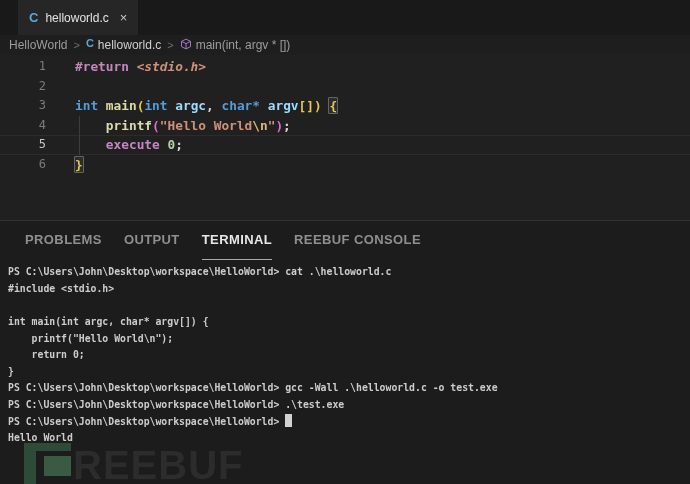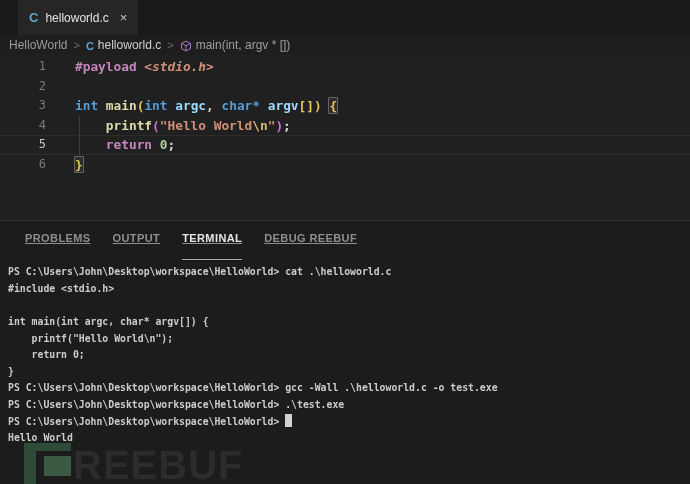--- a/index.html
+++ b/index.html
@@ -12,42 +12,42 @@
   .tab{margin-left:18px;background:#262626;display:flex;align-items:center;padding:0 11px;}
   .c-icon{color:#5BA7D7;font-weight:bold;font-size:13px;line-height:1;}
   .c-icon.small{font-size:11px;}
   .tab-label{font-size:12px;color:#E4E4E4;margin:0 7px 0 7px;}
   .close{font-size:13px;color:#C9C9C9;margin-left:4px;cursor:default;}
 
   
   .breadcrumb{height:20px;display:flex;align-items:center;padding-left:9px;
               background:#1e1e1e;font-size:12px;color:#9d9d9d;}
   .bc-sep{color:#6f6f6f;font-size:11px;margin:0 6px;}
-  .bc-item{display:flex;align-items:flex-end;gap:4px;}
+  .bc-item{display:flex;align-items:flex-start;gap:4px;}
   .bc-item .lbl{color:#9d9d9d;}
   .bc-item.emph .lbl{color:#cfcfcf;}
   .cube-icon{display:flex;align-items:center;}
 
   
   .editor{position:relative;height:163px;background:#202020;padding-top:2px;
           font-family:"DejaVu Sans Mono","Liberation Mono",monospace;
           font-size:12.8px;font-weight:bold;}
   .line{display:flex;height:19.5px;line-height:19.5px;}
   .line.active{box-shadow:inset 0 1px 0 rgba(255,255,255,0.055), inset 0 -1px 0 rgba(255,255,255,0.055);}
   .gutter{width:46px;flex:0 0 46px;text-align:right;color:#7b7b7b;font-size:12px;font-weight:normal;}
   .line.active .gutter{color:#c6c6c6;}
   .code{margin-left:29px;white-space:pre;color:#d4d4d4;}
   .bracket-box{border:1px solid #646464;background:rgba(100,100,100,0.18);
                margin:0 -1px;border-radius:1px;}
   .indent-guide{position:absolute;left:79px;top:61px;width:1px;height:39px;background:#3c3c3c;}
 
   
   .panel{position:relative;height:266px;box-sizing:border-box;border-top:1px solid #323232;background:#1c1c1c;}
   .panel-tabs{height:39px;box-sizing:border-box;display:flex;padding:11px 0 0 25px;
-              font-size:11px;letter-spacing:0.4px;color:#8f8f8f;font-weight:bold;text-decoration:underline;}
+              font-size:13px;letter-spacing:0.4px;color:#8f8f8f;font-weight:bold;}
   .ptab{margin-right:22px;padding-bottom:5px;cursor:default;}
   .ptab.active{color:#e7e7e7;border-bottom:1px solid #ababab;}
 
   .terminal{position:relative;z-index:1;padding:4px 0 0 8px;
             font-family:"DejaVu Sans Mono","Liberation Mono",monospace;
             font-size:9.8px;font-weight:bold;color:#cccccc;}
   .tline{height:16.65px;line-height:16.65px;white-space:pre;}
   .cursor{display:inline-block;width:7px;height:13px;background:#d2d2d2;
           vertical-align:-2px;}
 
@@ -89,52 +89,52 @@
           </svg>
         </span>
         <span class="lbl">main(int, argv * [])</span>
       </span>
     </div>
 
   <div class="editor">
     <div id="editor-lines">
         <div class="line">
           <div class="gutter">1</div>
-          <div class="code"><span style="color: rgb(197, 134, 192);">#payload</span><span style="color: rgb(212, 212, 212);"> </span><span style="color: rgb(206, 145, 120); font-style: italic;">&lt;stdio.h&gt;</span></div>
+          <div class="code"><span style="color: rgb(197, 134, 192);">#return</span><span style="color: rgb(212, 212, 212);"> </span><span style="color: rgb(206, 145, 120); font-style: italic;">&lt;stdio.h&gt;</span></div>
         </div>
         <div class="line">
           <div class="gutter">2</div>
           <div class="code"></div>
         </div>
         <div class="line">
           <div class="gutter">3</div>
           <div class="code"><span style="color: rgb(86, 156, 214);">int</span><span style="color: rgb(212, 212, 212);"> </span><span style="color: rgb(220, 220, 170);">main</span><span style="color: rgb(232, 199, 86);">(</span><span style="color: rgb(86, 156, 214);">int</span><span style="color: rgb(212, 212, 212);"> </span><span style="color: rgb(156, 220, 254);">argc</span><span style="color: rgb(212, 212, 212);">, </span><span style="color: rgb(86, 156, 214);">char*</span><span style="color: rgb(212, 212, 212);"> </span><span style="color: rgb(156, 220, 254);">argv</span><span style="color: rgb(232, 199, 86);">[])</span><span style="color: rgb(212, 212, 212);"> </span><span class="bracket-box" style="color: rgb(232, 199, 86);">{</span></div>
         </div>
         <div class="line">
           <div class="gutter">4</div>
           <div class="code"><span style="color: rgb(212, 212, 212);">    </span><span style="color: rgb(220, 220, 170);">printf</span><span style="color: rgb(214, 112, 214);">(</span><span style="color: rgb(206, 145, 120);">"Hello World</span><span style="color: rgb(215, 186, 125);">\n</span><span style="color: rgb(206, 145, 120);">"</span><span style="color: rgb(214, 112, 214);">)</span><span style="color: rgb(212, 212, 212);">;</span></div>
         </div>
         <div class="line active">
           <div class="gutter">5</div>
-          <div class="code"><span style="color: rgb(212, 212, 212);">    </span><span style="color: rgb(197, 134, 192);">return</span><span style="color: rgb(212, 212, 212);"> </span><span style="color: rgb(181, 206, 168);">0</span><span style="color: rgb(212, 212, 212);">;</span></div>
+          <div class="code"><span style="color: rgb(212, 212, 212);">    </span><span style="color: rgb(197, 134, 192);">execute</span><span style="color: rgb(212, 212, 212);"> </span><span style="color: rgb(181, 206, 168);">0</span><span style="color: rgb(212, 212, 212);">;</span></div>
         </div>
         <div class="line">
           <div class="gutter">6</div>
           <div class="code"><span class="bracket-box" style="color: rgb(232, 199, 86);">}</span></div>
         </div>
       </div>
     <div class="indent-guide"></div>
   </div>
 
   <div class="panel">
     <div class="panel-tabs" id="panel-tabs">
         <div class="ptab">PROBLEMS</div>
         <div class="ptab">OUTPUT</div>
         <div class="ptab active">TERMINAL</div>
-        <div class="ptab">DEBUG REEBUF</div>
+        <div class="ptab">REEBUF CONSOLE</div>
       </div>
     <div class="terminal" id="terminal">
         <div class="tline">PS C:\Users\John\Desktop\workspace\HelloWorld&gt; cat .\helloworld.c</div>
         <div class="tline">#include &lt;stdio.h&gt;</div>
         <div class="tline"></div>
         <div class="tline">int main(int argc, char* argv[]) {</div>
         <div class="tline">    printf("Hello World\n");</div>
         <div class="tline">    return 0;</div>
         <div class="tline">}</div>
         <div class="tline">PS C:\Users\John\Desktop\workspace\HelloWorld&gt; gcc -Wall .\helloworld.c -o test.exe</div>

